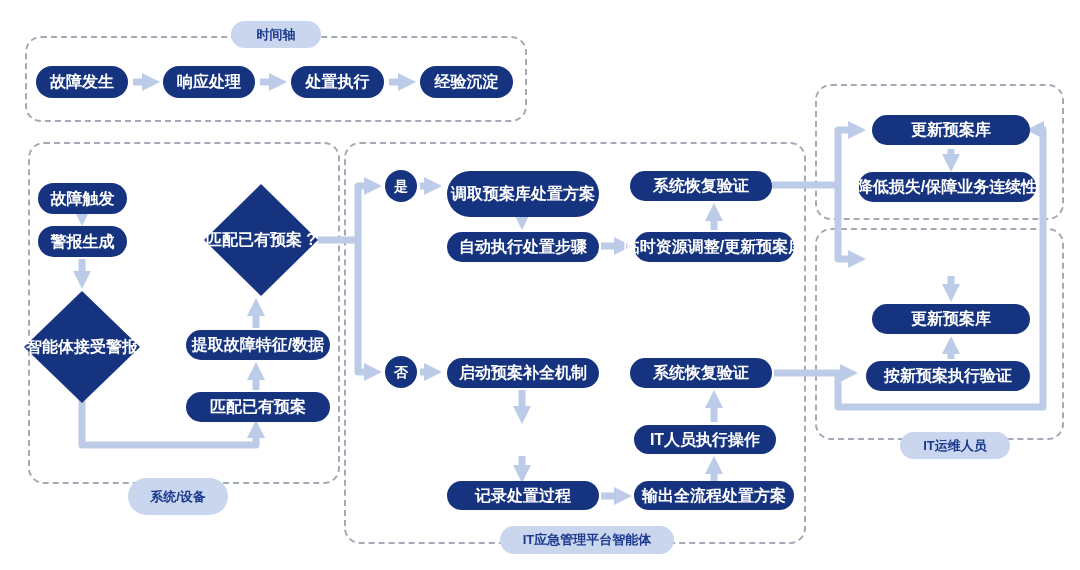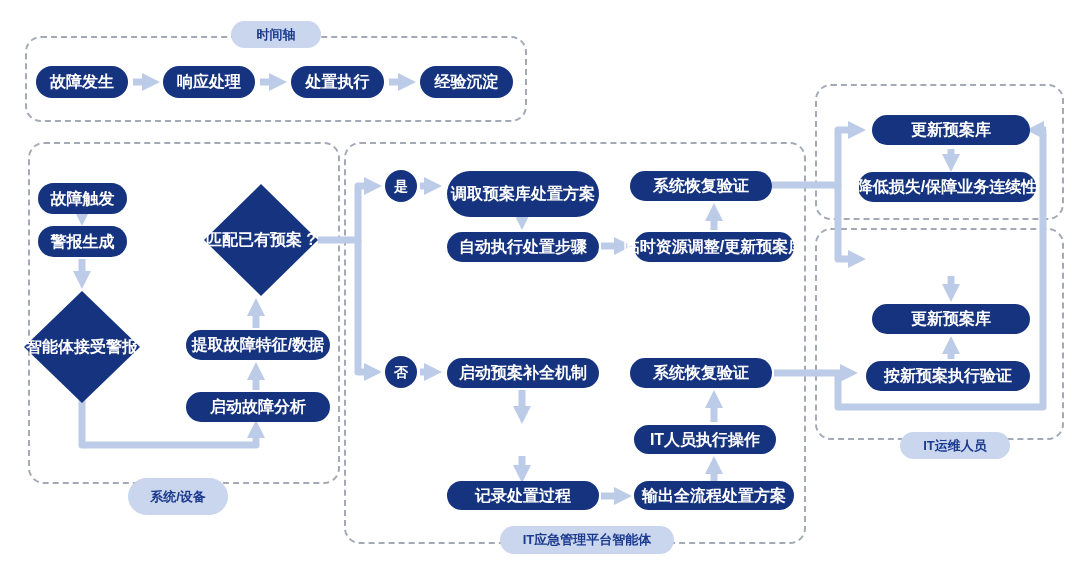--- a/index.html
+++ b/index.html
@@ -93,21 +93,21 @@
   <div class="node pill" style="left:38px;top:226px;width:89px;height:31px">警报生成</div>
   <div class="node diamond" style="left:24px;top:291px;width:116px;height:112px">
     <div class="dshape"></div>
     <span>智能体接受警报</span>
   </div>
   <div class="node diamond" style="left:204px;top:184px;width:114px;height:112px">
     <div class="dshape"></div>
     <span>匹配已有预案 ?</span>
   </div>
   <div class="node pill" style="left:186px;top:330px;width:144px;height:30px">提取故障特征/数据</div>
-  <div class="node pill" style="left:186px;top:392px;width:144px;height:30px">启动故障分析</div>
+  <div class="node pill" style="left:186px;top:392px;width:144px;height:30px">匹配已有预案</div>
 
   <div class="node circle" style="left:385px;top:170px;width:32px;height:32px">是</div>
   <div class="node pill" style="left:447px;top:171px;width:152px;height:46px">调取预案库处置方案</div>
   <div class="node pill" style="left:447px;top:232px;width:152px;height:30px">自动执行处置步骤</div>
   <div class="node pill" style="left:634px;top:232px;width:160px;height:30px">临时资源调整/更新预案库</div>
   <div class="node pill" style="left:630px;top:171px;width:142px;height:30px">系统恢复验证</div>
 
   <div class="node circle" style="left:385px;top:356px;width:32px;height:32px">否</div>
   <div class="node pill" style="left:447px;top:358px;width:152px;height:30px">启动预案补全机制</div>
   <div class="node pill" style="left:447px;top:481px;width:152px;height:29px">记录处置过程</div>

